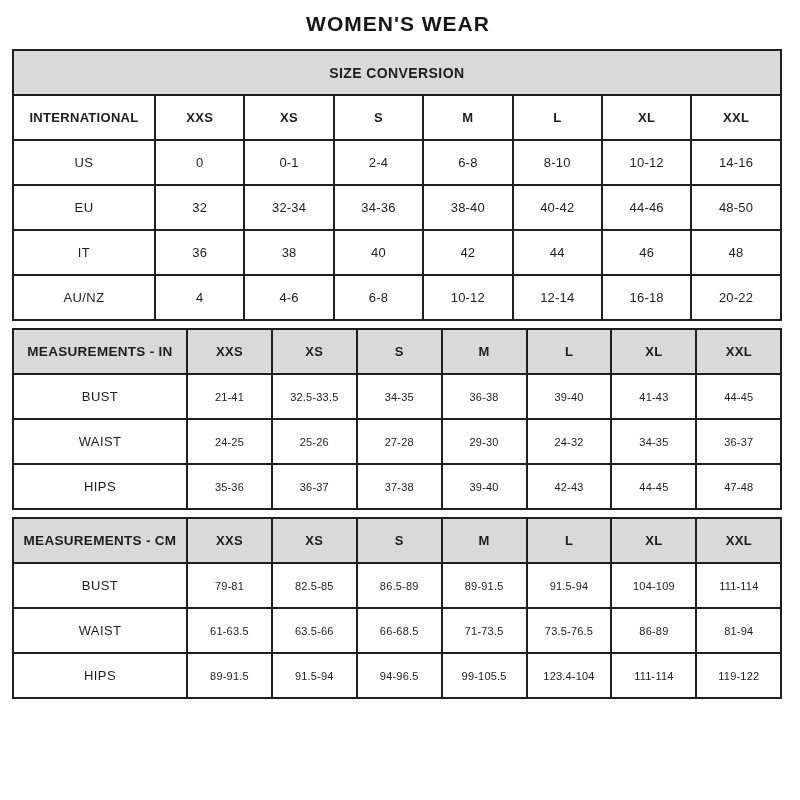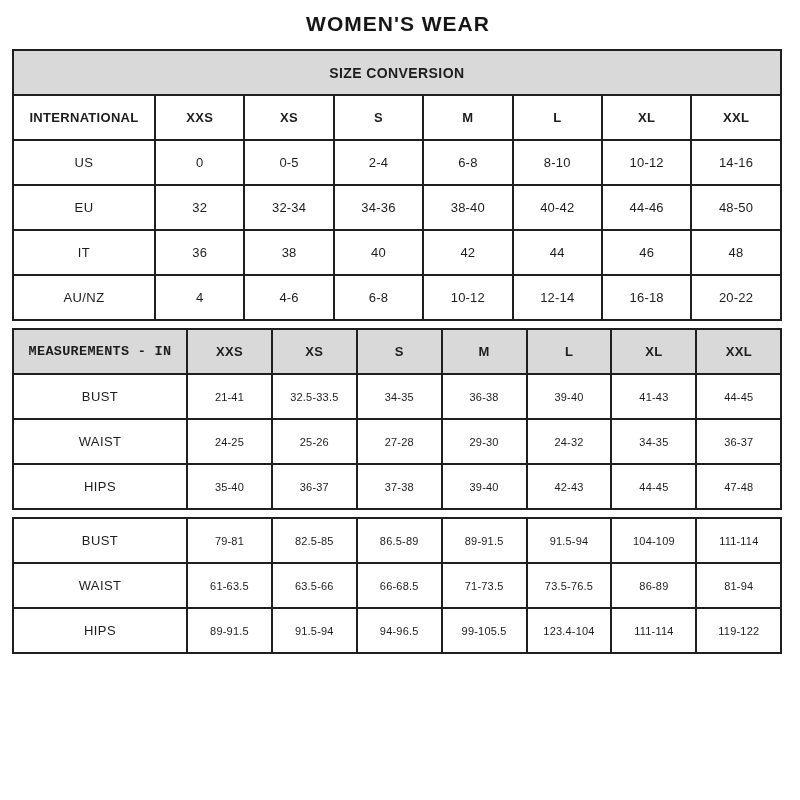--- a/index.html
+++ b/index.html
@@ -56,21 +56,20 @@
   }
   .band .col-header-gray {
     font-size: 13px;
     font-weight: 700;
     letter-spacing: 0.3px;
   }
   .meas-title-cell {
     font-size: 13.5px;
     font-weight: 700;
     letter-spacing: 0.3px;
-    font-family: Liberation Mono, monospace;
   }
   .row-label {
     font-size: 13px;
     font-weight: 400;
     letter-spacing: 0.4px;
   }
   .value-cell {
     font-size: 13px;
     font-weight: 400;
     letter-spacing: 0.2px;
@@ -103,21 +102,21 @@
           <th class="col-header">XS</th>
           <th class="col-header">S</th>
           <th class="col-header">M</th>
           <th class="col-header">L</th>
           <th class="col-header">XL</th>
           <th class="col-header">XXL</th>
         </tr>
         <tr>
           <td class="row-label">US</td>
           <td class="value-cell">0</td>
-          <td class="value-cell">0-5</td>
+          <td class="value-cell">0-1</td>
           <td class="value-cell">2-4</td>
           <td class="value-cell">6-8</td>
           <td class="value-cell">8-10</td>
           <td class="value-cell">10-12</td>
           <td class="value-cell">14-16</td>
         </tr>
         <tr>
           <td class="row-label">EU</td>
           <td class="value-cell">32</td>
           <td class="value-cell">32-34</td>
@@ -181,37 +180,47 @@
           <td class="value-cell-small">24-25</td>
           <td class="value-cell-small">25-26</td>
           <td class="value-cell-small">27-28</td>
           <td class="value-cell-small">29-30</td>
           <td class="value-cell-small">24-32</td>
           <td class="value-cell-small">34-35</td>
           <td class="value-cell-small">36-37</td>
         </tr>
         <tr>
           <td class="row-label">HIPS</td>
-          <td class="value-cell-small">35-40</td>
+          <td class="value-cell-small">35-36</td>
           <td class="value-cell-small">36-37</td>
           <td class="value-cell-small">37-38</td>
           <td class="value-cell-small">39-40</td>
           <td class="value-cell-small">42-43</td>
           <td class="value-cell-small">44-45</td>
           <td class="value-cell-small">47-48</td>
         </tr>
       </tbody>
   </table>
 
   <table>
     <colgroup>
       <col style="width:174px">
       <col span="7" style="width:84.9px">
     </colgroup>
     <tbody>
+        <tr class="band">
+          <th class="band meas-title-cell">MEASUREMENTS - CM</th>
+          <th class="band col-header-gray">XXS</th>
+          <th class="band col-header-gray">XS</th>
+          <th class="band col-header-gray">S</th>
+          <th class="band col-header-gray">M</th>
+          <th class="band col-header-gray">L</th>
+          <th class="band col-header-gray">XL</th>
+          <th class="band col-header-gray">XXL</th>
+        </tr>
         <tr>
           <td class="row-label">BUST</td>
           <td class="value-cell-small">79-81</td>
           <td class="value-cell-small">82.5-85</td>
           <td class="value-cell-small">86.5-89</td>
           <td class="value-cell-small">89-91.5</td>
           <td class="value-cell-small">91.5-94</td>
           <td class="value-cell-small">104-109</td>
           <td class="value-cell-small">111-114</td>
         </tr>

